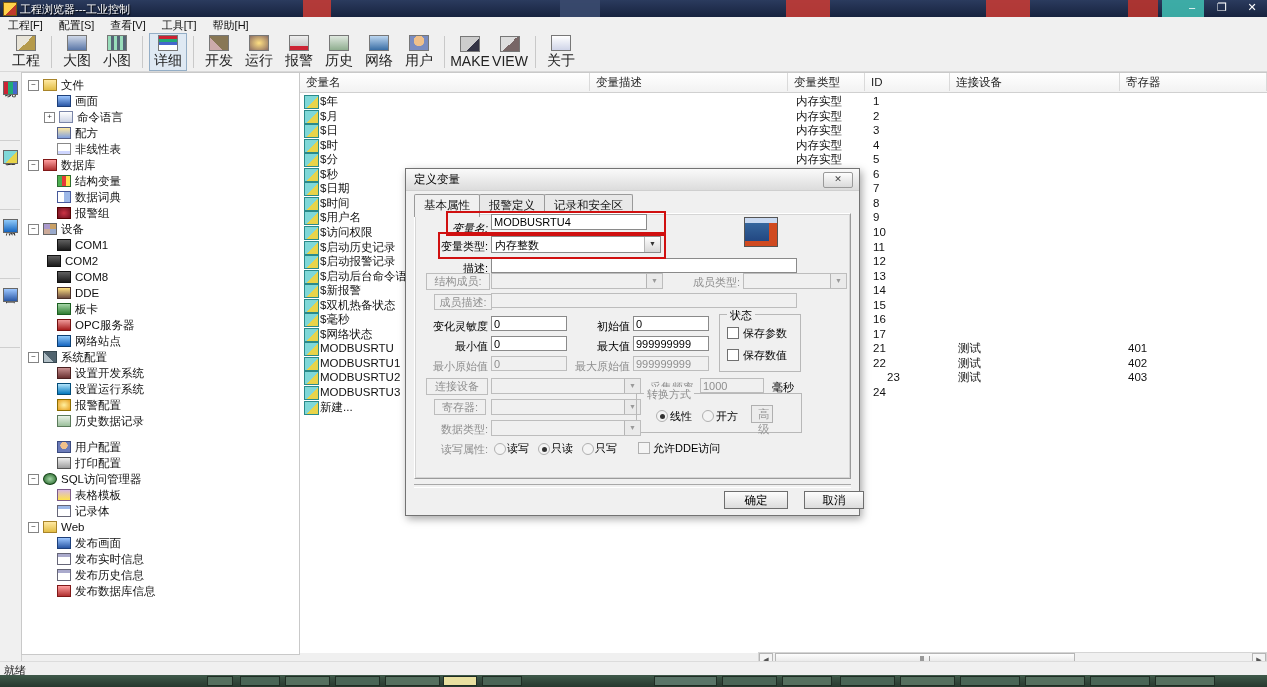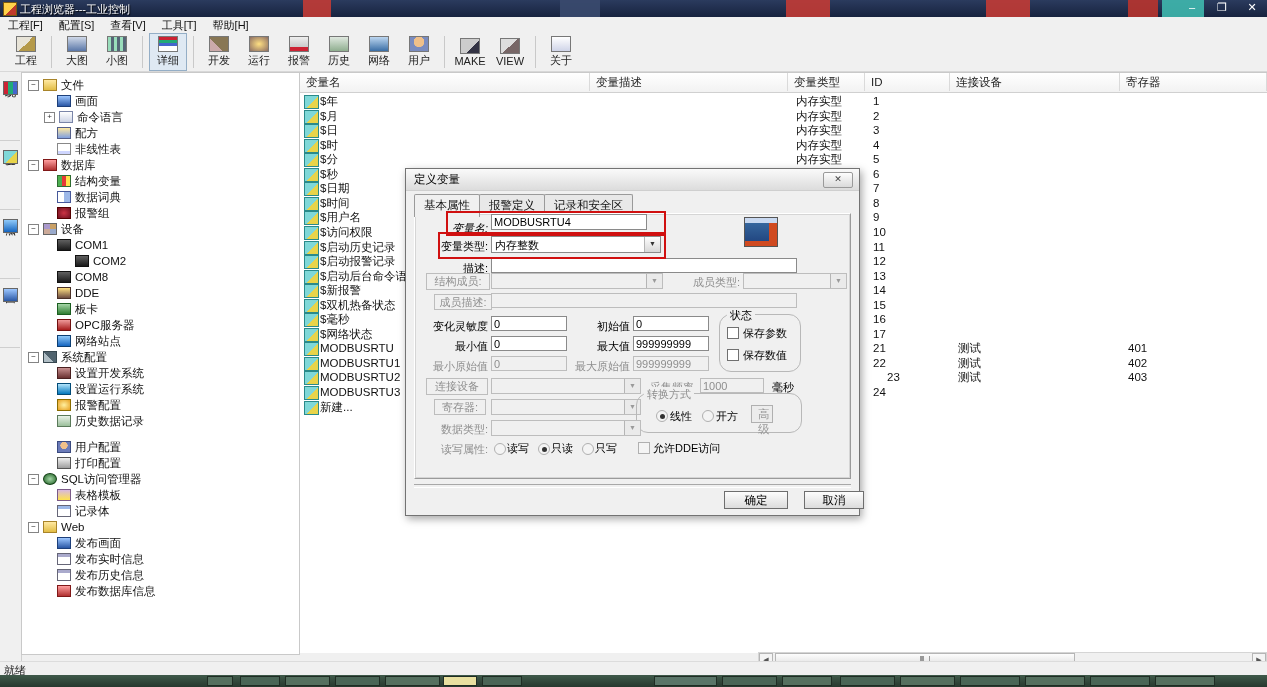--- a/index.html
+++ b/index.html
@@ -9,21 +9,21 @@
   #titlebar .wicon{position:absolute;left:3px;top:2px;width:12px;height:12px;background:linear-gradient(135deg,#ffd24a 55%,#c03a2b 55%);border:1px solid #7a5a10;}
   #titlebar .wtitle{position:absolute;left:20px;top:2px;white-space:nowrap;text-shadow:1px 1px 1px #000;}
   .tb-art{position:absolute;top:0;height:17px;opacity:.9;}
   #titlebar .ctrls{position:absolute;right:4px;top:1px;display:flex;gap:8px;font-size:11px;color:#fff;}
   #titlebar .ctrls span{width:22px;text-align:center;cursor:default;}
   
   #menubar{position:absolute;left:0;top:17px;width:1267px;height:16px;background:#f0f0f0;border-bottom:1px solid #e3e3e3;font-size:11px;display:flex;align-items:center;}
   #menubar .mi{padding:1px 8px;color:#111;}
   
   #toolbar{position:absolute;left:0;top:33px;width:1267px;height:39px;background:#f0f0f0;border-bottom:1px solid #d8d8d8;display:flex;align-items:center;padding-left:6px;box-sizing:border-box;}
-  .tbtn{width:36px;height:36px;display:flex;flex-direction:column;align-items:center;justify-content:center;font-size:11px;color:#222;margin:0 1px;border:1px solid transparent;}
+  .tbtn{width:36px;height:36px;display:flex;flex-direction:column;align-items:center;justify-content:center;font-size:14px;color:#222;margin:0 1px;border:1px solid transparent;}
   .tbtn.pressed{border:1px solid #94aec6;background:#dfe9f3;}
   .tbsep{width:1px;height:32px;background:#c9c9c9;margin:0 5px;}
   .tbic{width:20px;height:16px;margin-bottom:1px;border:1px solid #777;box-sizing:border-box;}
   .tbic-project{background:linear-gradient(135deg,#e8e4d8 50%,#b59a4a 50%);}
   .tbic-large-icons{background:linear-gradient(#cfd8e8,#5a77a8);}
   .tbic-small-icons{background:repeating-linear-gradient(90deg,#9db,#9db 3px,#567 3px,#567 6px);}
   .tbic-details{background:#fff;box-shadow:inset 0 3px #c23,inset 0 6px #2a7,inset 0 9px #46c;}
   .tbic-develop{background:linear-gradient(45deg,#caa 40%,#875 40%);}
   .tbic-run{background:radial-gradient(#ffe082,#8d6e63);}
   .tbic-alarm{background:linear-gradient(#eee,#bbb);box-shadow:inset 0 -4px #c23;}
@@ -101,21 +101,21 @@
   .lbl{position:absolute;font-size:11px;color:#000;text-align:right;white-space:nowrap;}
   .lbl.dis,.dis{color:#8e8e8e;}
   .lblbox{position:absolute;font-size:11px;color:#8e8e8e;border:1px solid #bdbdbd;background:#f0f0f0;text-align:center;line-height:14px;}
   .inp{position:absolute;border:1px solid #8a8a8a;background:#fff;font-size:11px;font-family:"Liberation Sans","DejaVu Sans",sans-serif;padding:0 2px;box-sizing:border-box;color:#000;}
   .inp:disabled,.inp.off{background:#f0f0f0;color:#8e8e8e;border-color:#bdbdbd;}
   .cmb{position:absolute;border:1px solid #8a8a8a;background:#fff;box-sizing:border-box;font-size:11px;color:#000;}
   .cmb.off{background:#f0f0f0;border-color:#bdbdbd;color:#8e8e8e;}
   .cmb .val{position:absolute;left:3px;top:1px;right:16px;overflow:hidden;white-space:nowrap;}
   .cmb .arr{position:absolute;right:0;top:0;bottom:0;width:15px;background:linear-gradient(#fdfdfd,#d8d8d8);border-left:1px solid #b5b5b5;font-size:7px;color:#333;text-align:center;line-height:14px;}
   .cmb.off .arr{color:#9a9a9a;background:#eaeaea;}
-  .grp{position:absolute;border:1px solid #b8b8b8;border-radius:12px;}
+  .grp{position:absolute;border:1px solid #b8b8b8;border-radius:0;}
   .grp .leg{position:absolute;top:-7px;left:7px;background:#f0f0f0;padding:0 3px;font-size:11px;color:#000;}
   .grp.disg .leg{color:#8e8e8e;}
   .chk{position:absolute;width:10px;height:10px;border:1px solid #707070;background:#fff;}
   .chk.off{border-color:#b0b0b0;background:#f4f4f4;}
   .rad{position:absolute;width:10px;height:10px;border:1px solid #707070;border-radius:50%;background:#fff;}
   .rad.off{border-color:#b0b0b0;background:#f4f4f4;}
   .rad.sel::after{content:"";position:absolute;left:2.5px;top:2.5px;width:5px;height:5px;border-radius:50%;background:#333;}
   .smalltext{position:absolute;font-size:11px;color:#000;white-space:nowrap;}
   .btn{position:absolute;background:linear-gradient(#fdfdfd,#dcdcdc);border:1px solid #6e6e6e;font-size:11.5px;text-align:center;color:#000;box-sizing:border-box;}
   .btn.off{color:#9a9a9a;border-color:#b0b0b0;background:#ececec;}
@@ -275,21 +275,21 @@
     <div class="titem" style="padding-left: 6px;">
       <span class="texp">−</span>
       <span class="ti ti-devices"></span>
       <span>设备</span>
     </div>
     <div class="titem" style="padding-left: 22px;">
       <span class="tspace"></span>
       <span class="ti ti-com"></span>
       <span>COM1</span>
     </div>
-    <div class="titem" style="padding-left: 40px;">
+    <div class="titem" style="padding-left: 12px;">
       <span class="tspace"></span>
       <span class="ti ti-com"></span>
       <span>COM2</span>
     </div>
     <div class="titem" style="padding-left: 22px;">
       <span class="tspace"></span>
       <span class="ti ti-com"></span>
       <span>COM8</span>
     </div>
     <div class="titem" style="padding-left: 22px;">

